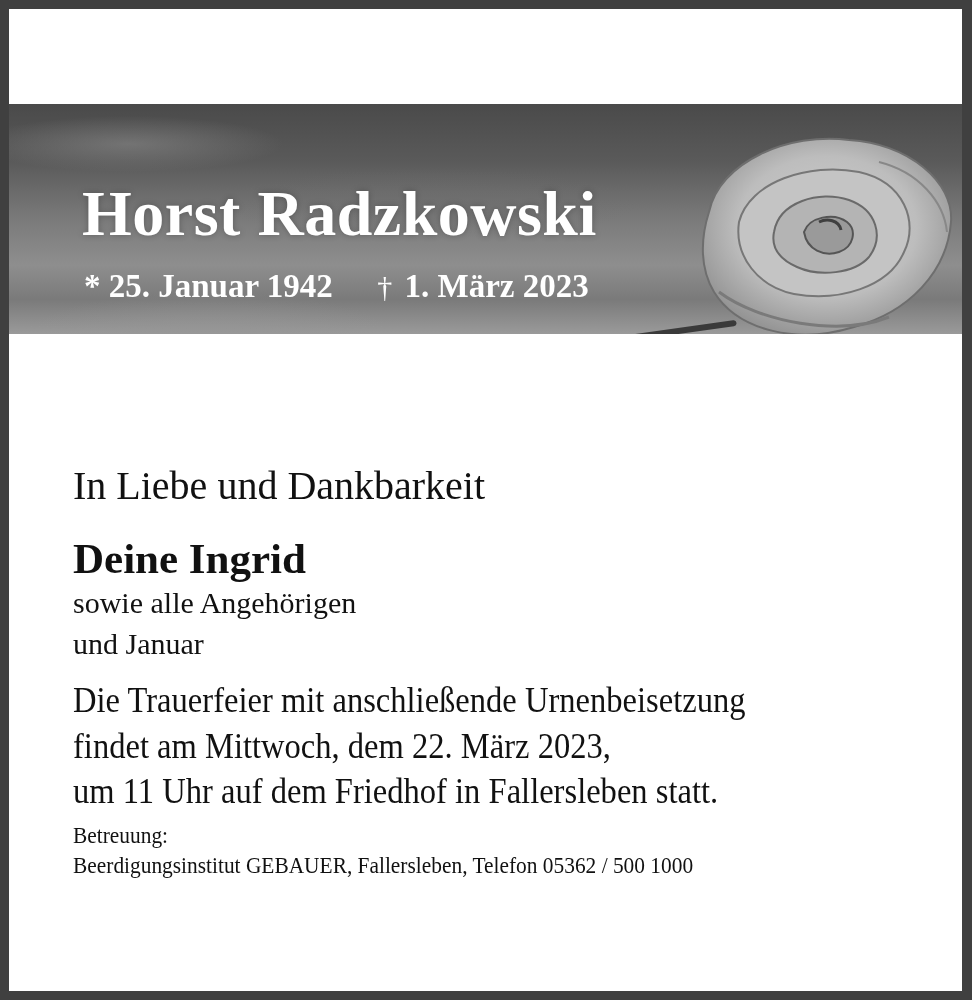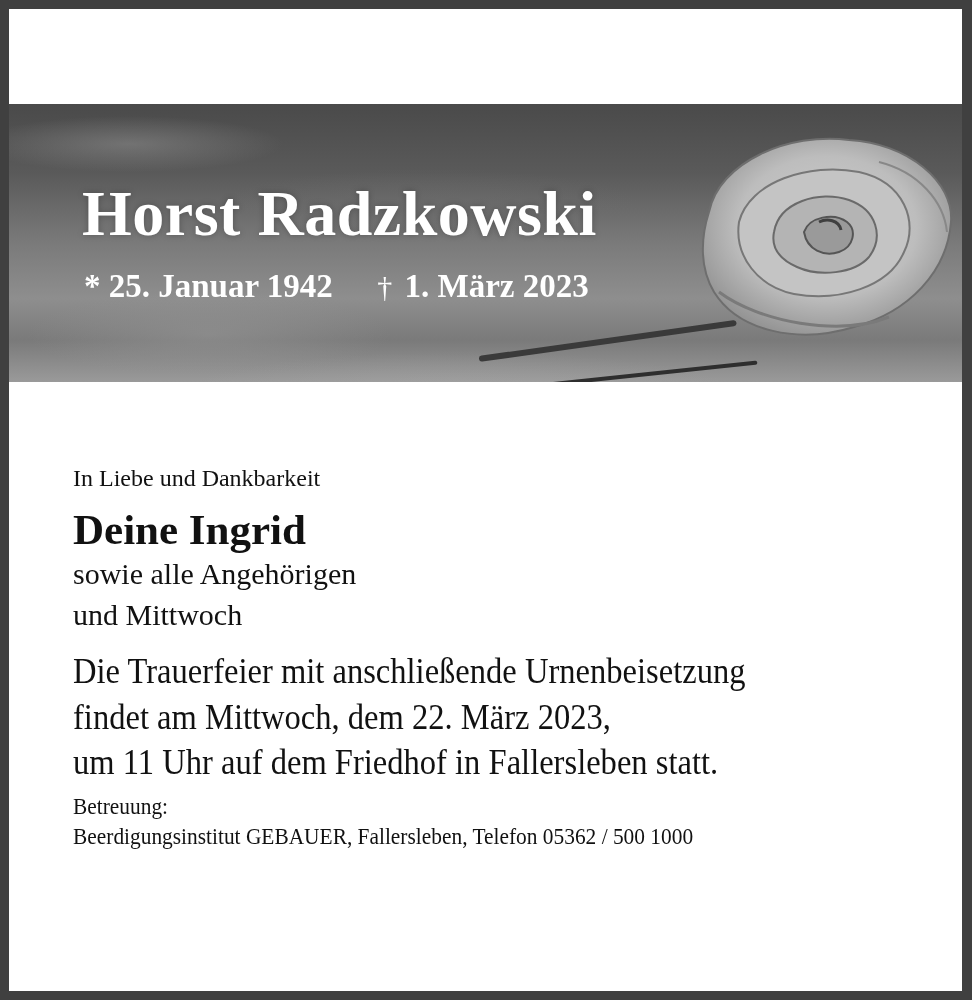--- a/index.html
+++ b/index.html
@@ -13,21 +13,21 @@
     .card {
       position: absolute;
       left: 9px; top: 9px;
       width: 953px; height: 982px;
       background: #ffffff;
       overflow: hidden;
     }
     .photo {
       position: absolute;
       left: 0; top: 95px;
-      width: 953px; height: 278px;
+      width: 953px; height: 230px;
       overflow: hidden;
       background:
         radial-gradient(ellipse 220px 40px at 120px 40px, rgba(140,140,140,0.55), transparent 70%),
         radial-gradient(ellipse 300px 50px at 420px 100px, rgba(110,110,110,0.45), transparent 70%),
         radial-gradient(ellipse 260px 60px at 200px 230px, rgba(150,150,150,0.55), transparent 70%),
         radial-gradient(ellipse 400px 60px at 450px 290px, rgba(170,170,170,0.4), transparent 70%),
         linear-gradient(180deg, #4a4a4a 0%, #5a5a5a 25%, #7a7a7a 50%, #8e8e8e 70%, #7a7a7a 85%, #9a9a9a 100%);
     }
     .photo .streak {
       position: absolute; height: 6px; border-radius: 3px;
@@ -63,21 +63,21 @@
     }
     .dates .gap { display: inline-block; width: 28px; }
     .dates .dagger { font-size: 30px; font-weight: normal; margin-right: 4px; }
     .body-text {
       position: absolute;
       left: 73px; top: 466px;
       color: #111111;
       white-space: nowrap;
     }
     .body-text .line { display: block; }
-    .greeting { font-size: 24px; line-height: 1; margin-bottom: 15px; }
+    .greeting { font-size: 40px; line-height: 1; margin-bottom: 28px; }
     .signer { font-size: 43px; font-weight: bold; line-height: 1.15; }
     .relatives { font-size: 30px; line-height: 1.35; }
     .service {
       margin-top: 14px;
       font-size: 35px; line-height: 1.3;
       transform: scaleX(0.93);
       transform-origin: left top;
     }
     .care {
       margin-top: 6px;
@@ -122,21 +122,21 @@
       <span>1. März 2023</span>
     </div>
   </div>
 
 </div>
 
 <div class="body-text">
   <span class="line greeting">In Liebe und Dankbarkeit</span>
   <span class="line signer">Deine Ingrid</span>
   <span class="line relatives">sowie alle Angehörigen</span>
-  <span class="line relatives">und Mittwoch</span>
+  <span class="line relatives">und Januar</span>
   <div class="service">
     <span class="line">Die Trauerfeier mit anschließende Urnenbeisetzung</span>
     <span class="line">findet am Mittwoch, dem 22. März 2023,</span>
     <span class="line">um 11 Uhr auf dem Friedhof in Fallersleben statt.</span>
   </div>
   <div class="care">
     <span class="line">Betreuung:</span>
     <span class="line">Beerdigungsinstitut GEBAUER, Fallersleben, Telefon 05362 / 500 1000</span>
   </div>
 </div>

